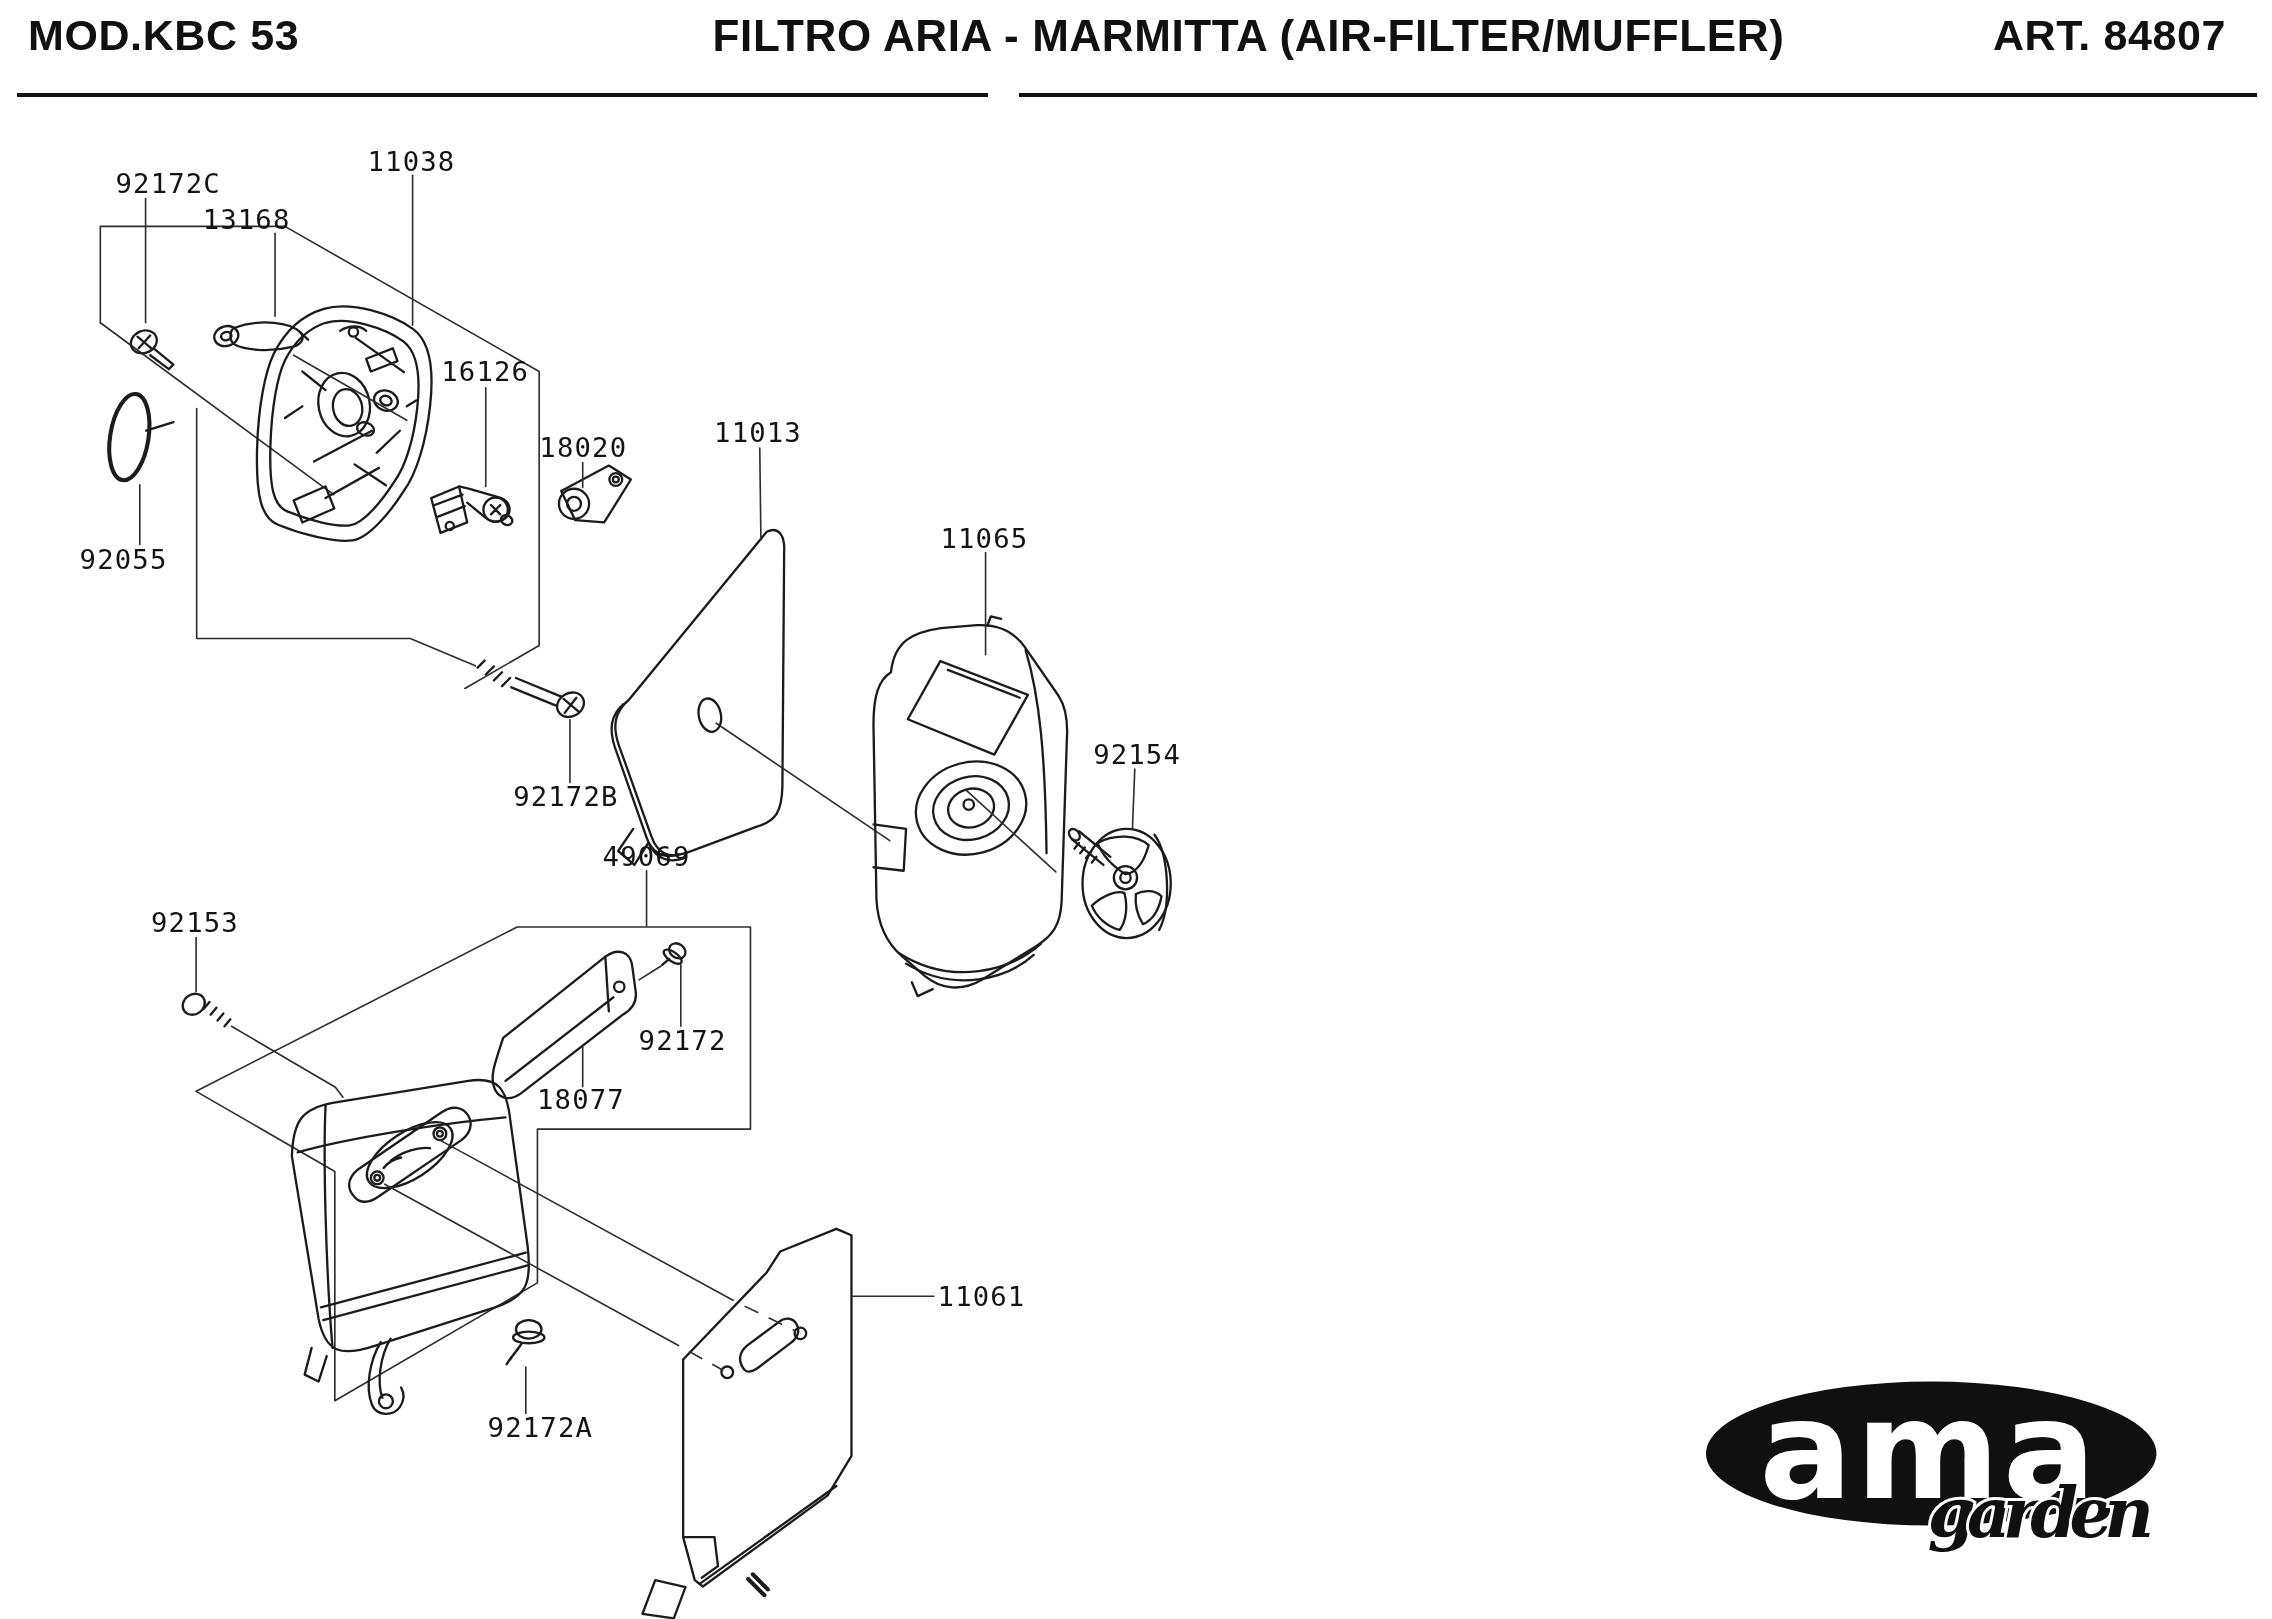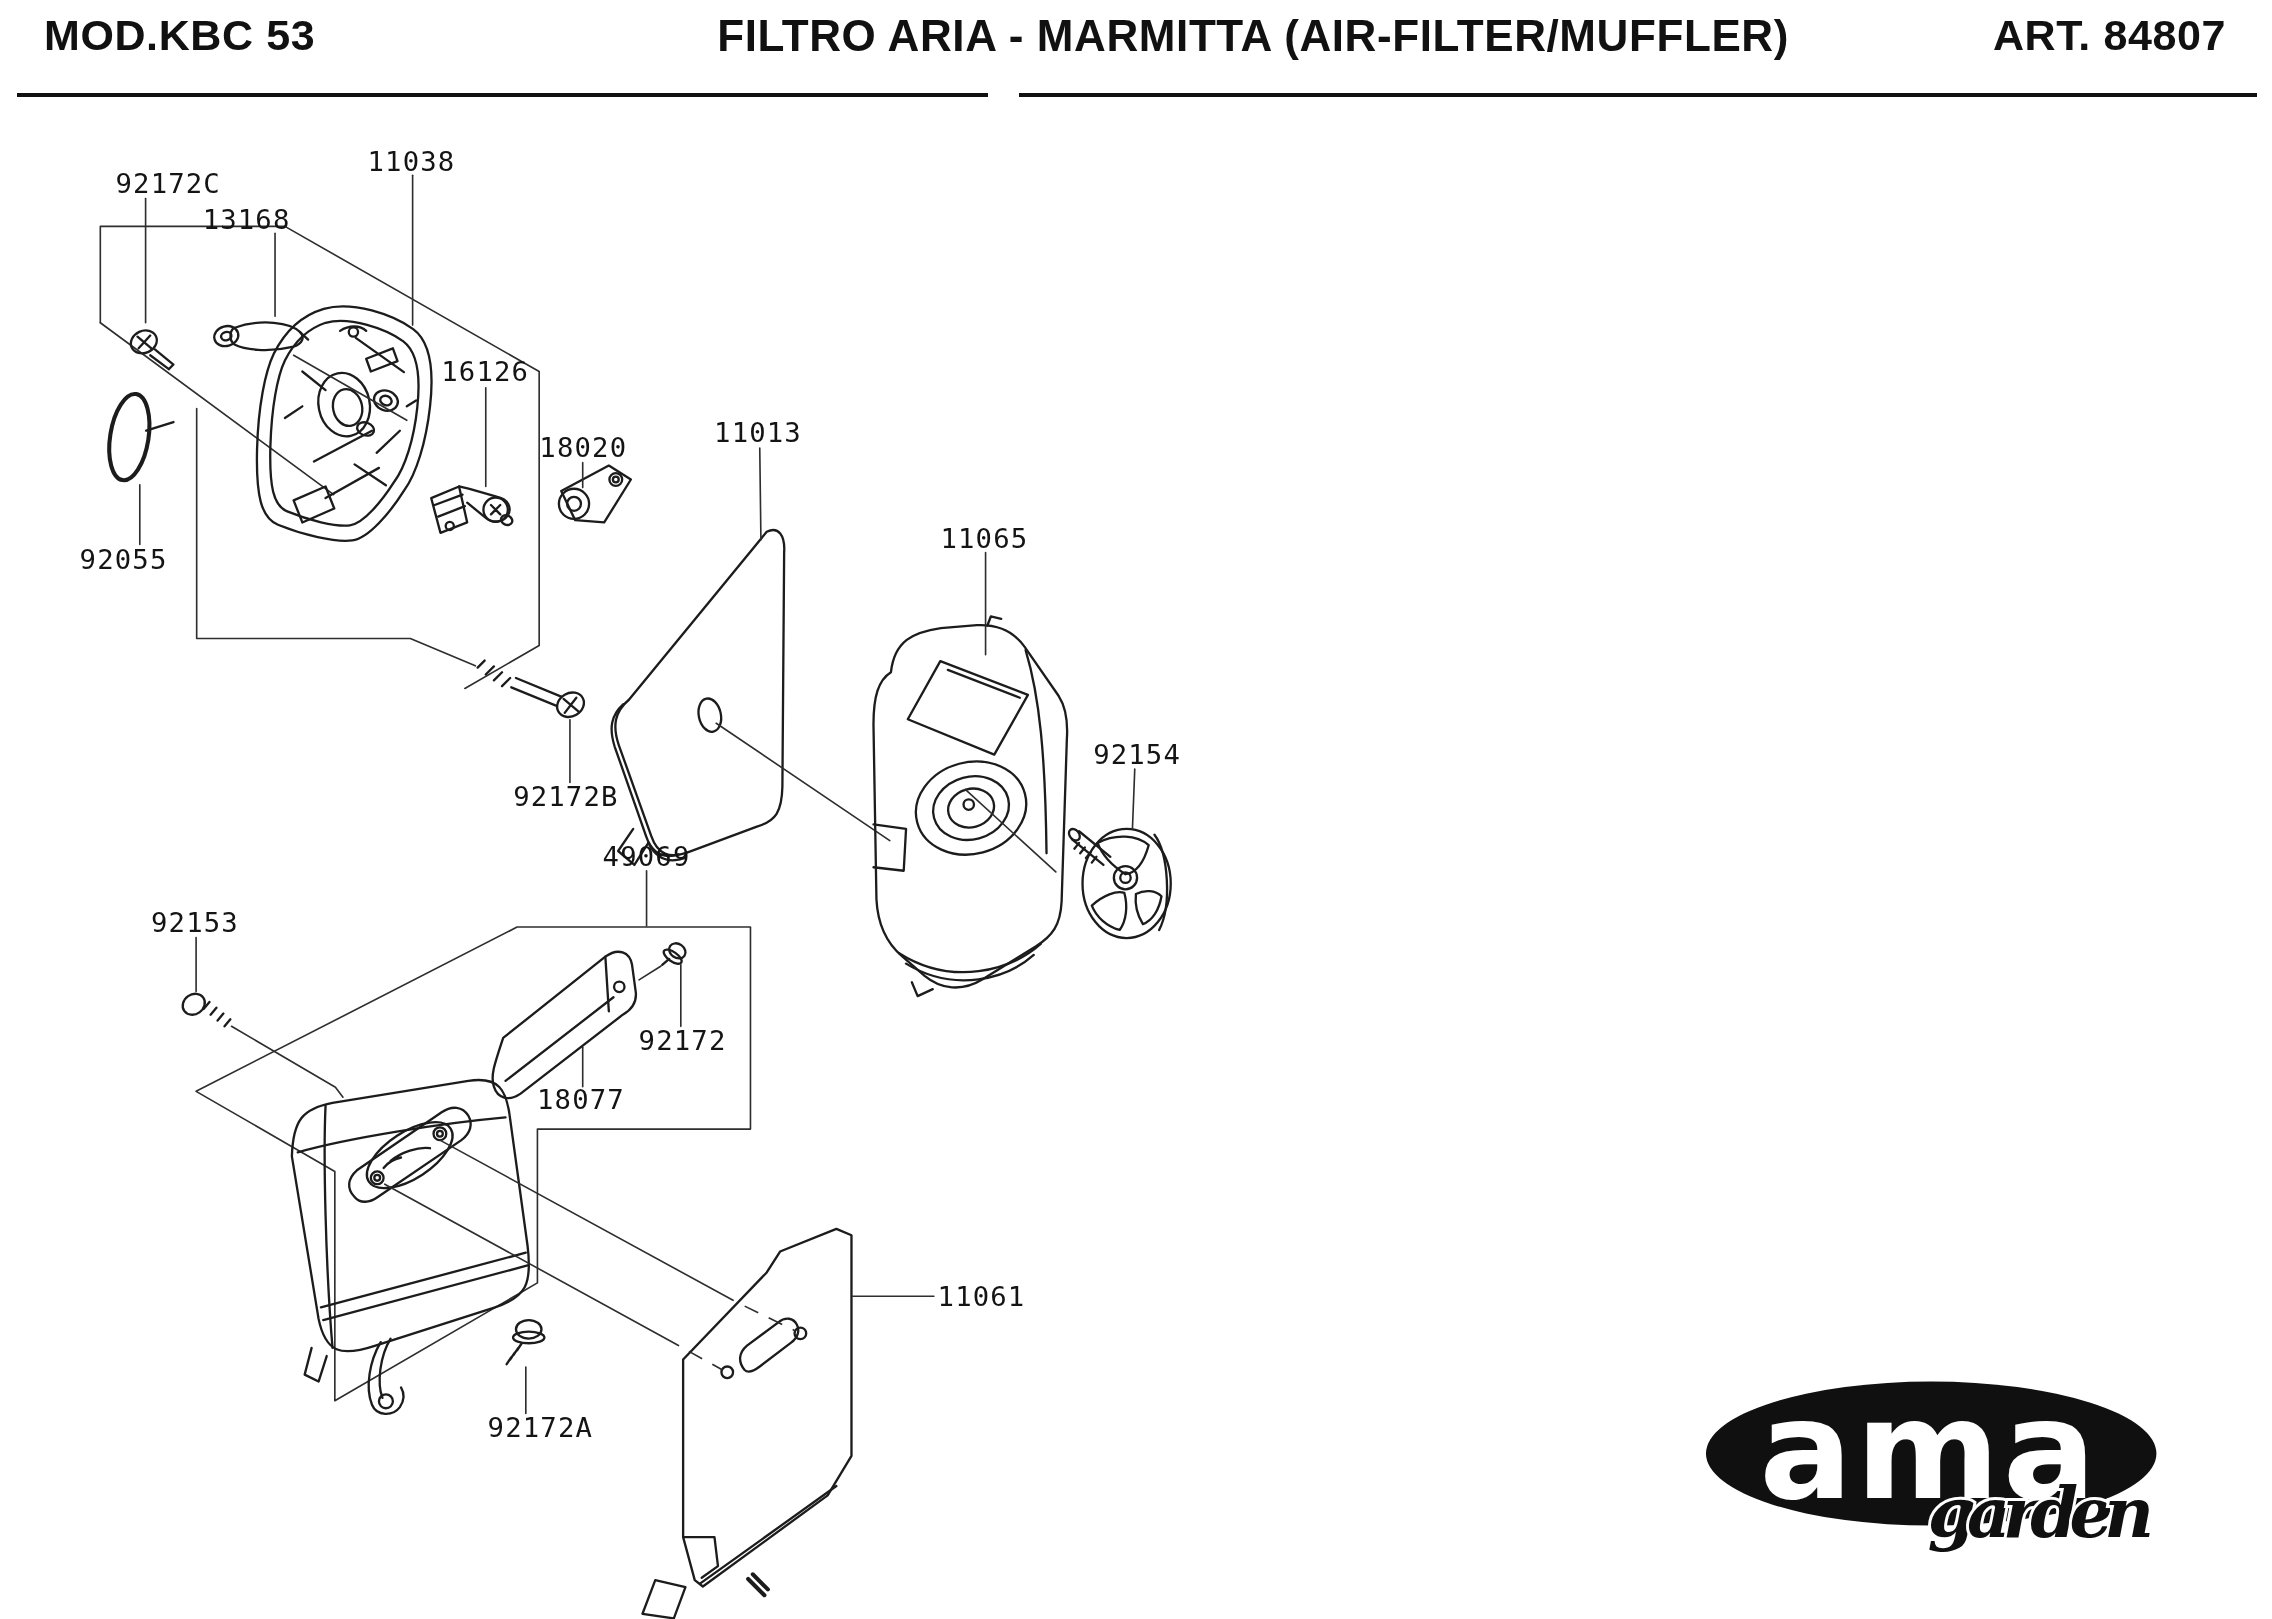--- a/index.html
+++ b/index.html
@@ -1,20 +1,20 @@
 <!DOCTYPE html>
 <html style="font-size:9.3px"><head>
 <meta charset="utf-8">
 <style>
   html,body{margin:0;padding:0;background:#e8e8e8;}
   #page{position:relative;width:2273px;height:1619px;background:#ffffff;overflow:hidden;
         font-family:"Liberation Sans",sans-serif;color:#111;}
   .hdr{position:absolute;top:10.5px;font-weight:bold;font-size:43px;letter-spacing:0.6px;color:#111;white-space:nowrap;}
-  #hdr-model{left:44px;}
-  #hdr-title{left:708px;width:1081px;text-align:right;font-size:44px;}
+  #hdr-model{left:28px;}
+  #hdr-title{left:708px;width:1081px;text-align:center;font-size:44px;}
   #hdr-art{right:47px;}
   .rule{position:absolute;top:93px;height:4.1px;background:#111;}
   #rule-left{left:17.4px;width:971px;}
   #rule-right{left:1019px;width:1238px;}
   svg{position:absolute;left:0;top:0;}
   .part{stroke:#1c1c1c;stroke-width:4;fill:none;stroke-linecap:round;stroke-linejoin:round;}
   .thick{stroke:#1c1c1c;stroke-width:7;fill:none;stroke-linecap:round;}
   .thin{stroke:#2e2e2e;stroke-width:2.8;fill:none;stroke-linecap:round;stroke-linejoin:round;}
   .dash{stroke:#2e2e2e;stroke-width:2.8;fill:none;stroke-dasharray:26 20;}
   .part-label{font-family:"DejaVu Sans Mono","Liberation Mono",monospace;font-size:47px;letter-spacing:2px;

